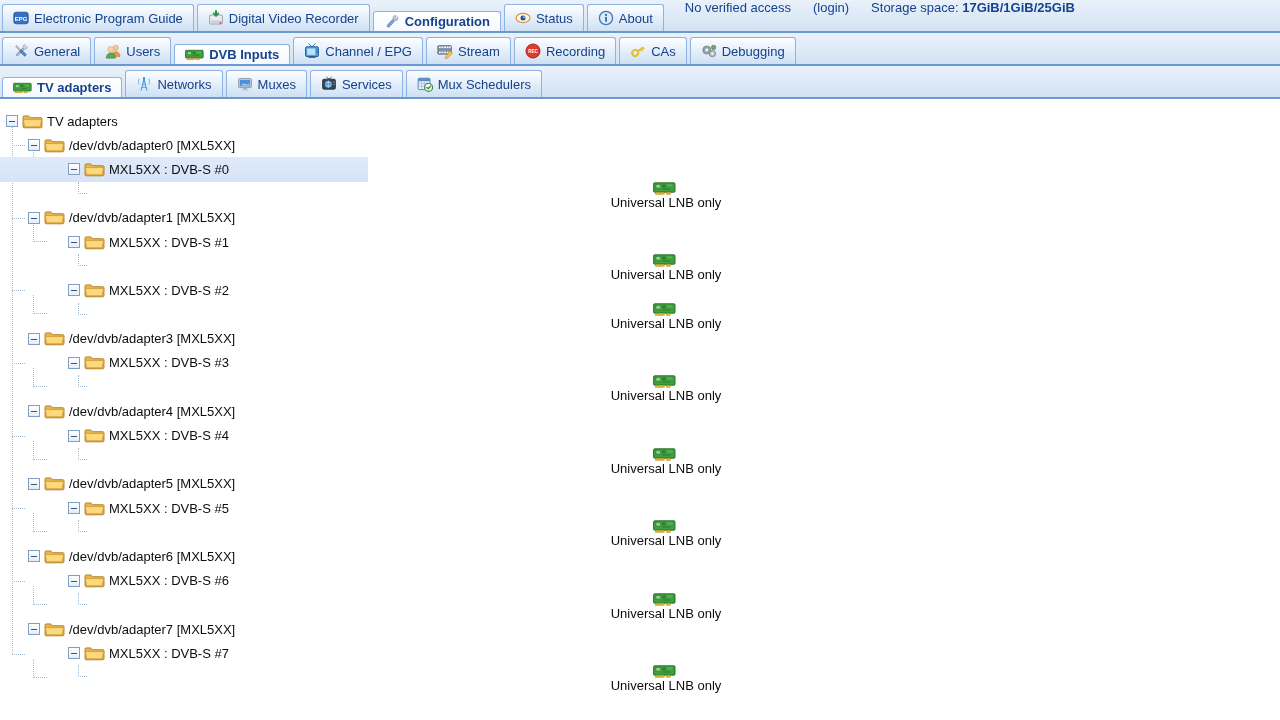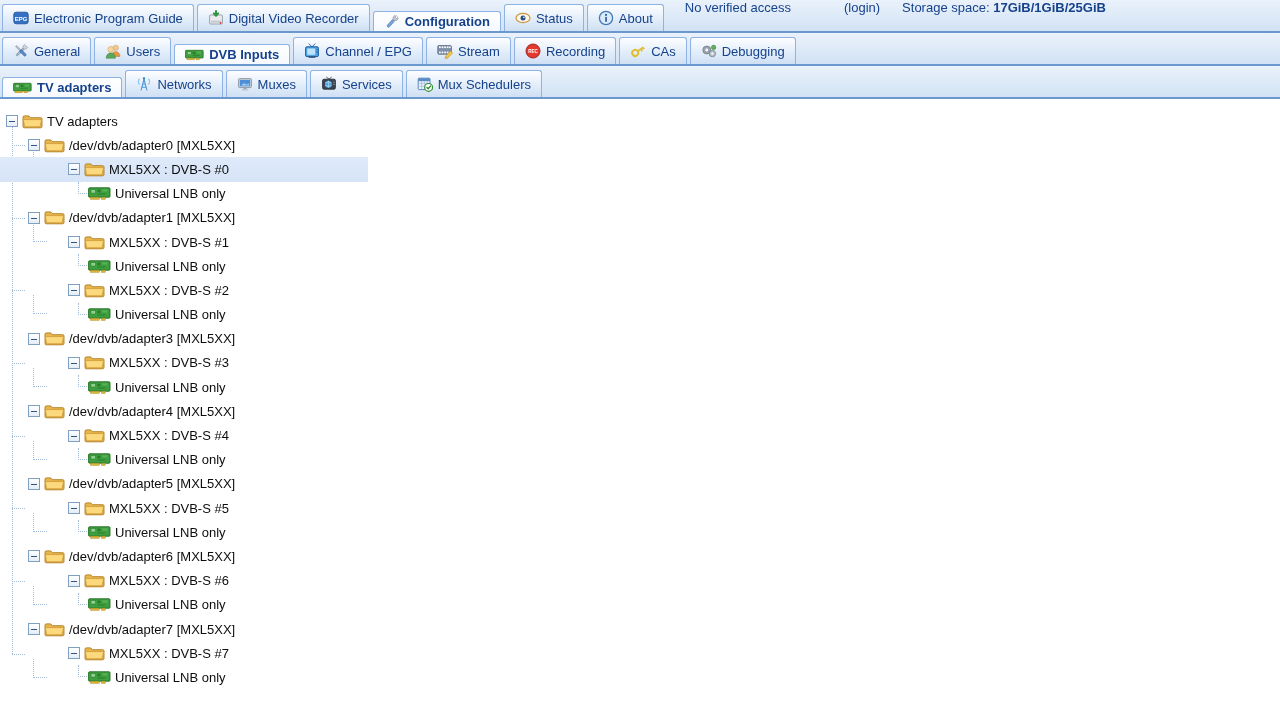--- a/index.html
+++ b/index.html
@@ -33,42 +33,42 @@
     height:20px;
     background:linear-gradient(#ffffff, #f4f9ff);
     font-weight:bold;
   }
   .ticon { width:16px; height:16px; flex:none; }
   .topinfo {
     display:flex; gap:22px;
     margin-left:18px; height:100%;
     font-size:13px; color:#15428b;
   }
-  .topinfo .login { cursor:pointer;margin-left:31px; }
+  .topinfo .login { cursor:pointer; }
   .topinfo b { font-weight:bold; }
 
   
   .tree {
     position:relative;
     padding-top:10px;
     height:616px;
     background:#ffffff;
     overflow:hidden;
   }
   .trow {
     position:relative;
     height:24.2px;
     display:flex; align-items:center;
     font-size:13px; color:#0d0d0d;
     cursor:pointer;
   }
   .lvl0 { padding-left:6px; }
   .lvl1 { padding-left:28px; }
   .lvl2 { padding-left:68px; }
-  .lvl3 { padding-left:88px; }
+  .lvl3 { padding-left:52px;flex-direction:column; }
   .sel {
     background-image:linear-gradient(#dfeafa, #d6e4f7);
     background-size:368px 100%;
     background-repeat:no-repeat;
   }
   .exp {
     width:12px; height:12px; flex:none;
     border:1px solid #7fa0c1;
     background:linear-gradient(#ffffff, #e4edf7);
     margin-right:4px; position:relative; cursor:pointer;

